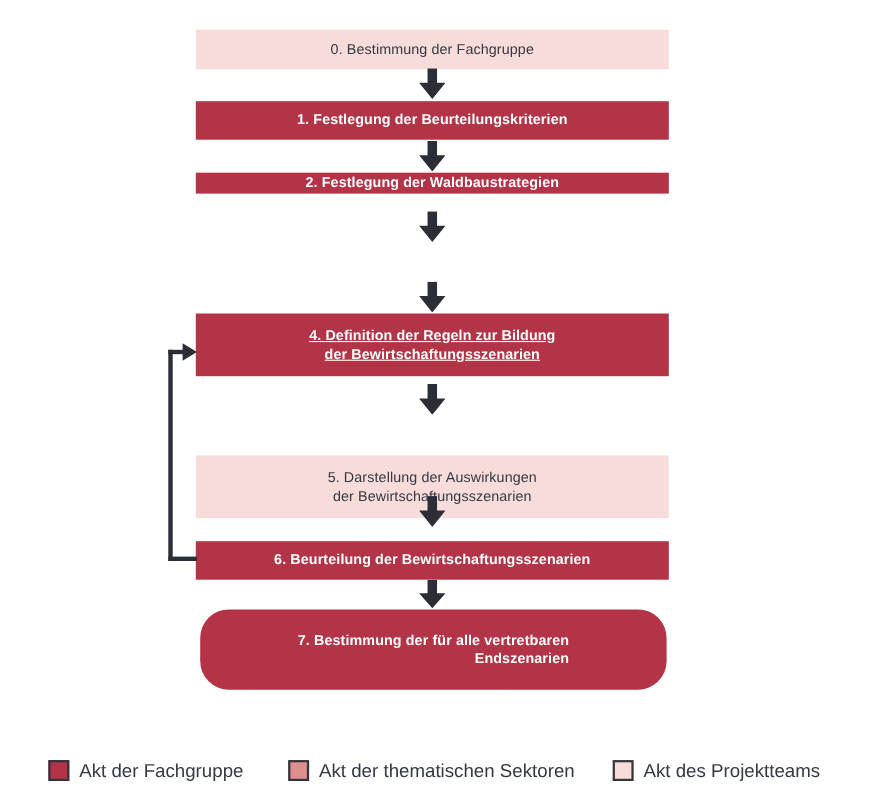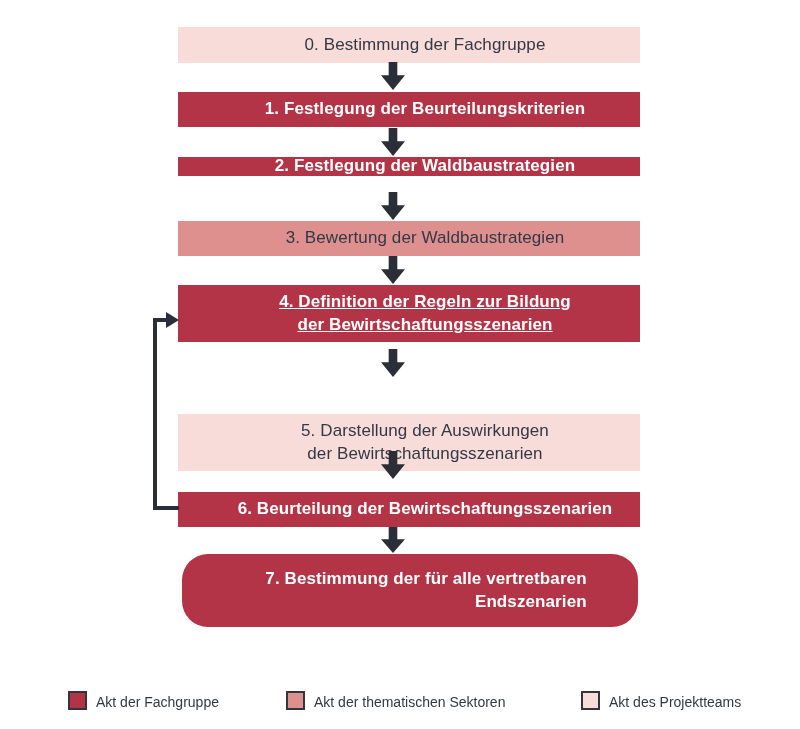--- a/index.html
+++ b/index.html
@@ -6,21 +6,21 @@
   .canvas {
     position:relative; width:800px; height:729px; background:#ffffff;
     font-family:"Liberation Sans","DejaVu Sans",sans-serif;
     overflow:hidden;
   }
   
   .step {
     position:absolute; left:178px; width:430px;
     display:flex; align-items:center; justify-content:center;
     text-align:center; white-space:pre-line;
-    font-size:17px; line-height:1.3; letter-spacing:0.1px;padding-left:32px;
+    font-size:13px; line-height:1.3; letter-spacing:0.1px;
   }
   .actor-fachgruppe  { background:#b23446; color:#ffffff; font-weight:bold; }
   .actor-sektoren    { background:#de908e; color:#333845; font-weight:normal; }
   .actor-projektteam { background:#f8dcd9; color:#333845; font-weight:normal; }
 
   .s0 { top:27px;  height:36px; }
   .s1 { top:92px;  height:35px; }
   .s2 { top:157px; height:19px; }
   .s3 { top:221px; height:35px; }
   .s4 { top:285px; height:57px;text-decoration:underline; }
@@ -47,22 +47,22 @@
   .fb-top    { left:153px; top:318px; width:15px; height:4px; }
   .fb-bottom { left:153px; top:506px; width:26px; height:4px; }
   .fb-head   {
     position:absolute; left:166px; top:312px; width:0; height:0;
     border-top:8px solid transparent; border-bottom:8px solid transparent;
     border-left:13px solid #2b2e37;
   }
 
   
   .legend-item {
-    position:absolute; top:691px; display:flex; align-items:flex-end;
-    font-size:14px; color:#333845;margin-left:24px;
+    position:absolute; top:691px; display:flex; align-items:flex-start;
+    font-size:17px; color:#333845;
   }
   .lg0 { left:44px; }
   .lg1 { left:262px; }
   .lg2 { left:557px; }
   .swatch {
     width:15px; height:15px; border:2px solid #33343d; margin-right:9px;
     flex:0 0 auto;
   }
 </style>
 </head>
@@ -72,21 +72,20 @@
 
   <div class="step s0 actor-projektteam">0. Bestimmung der Fachgruppe</div>
   <div class="block-arrow a0"></div>
 
   <div class="step s1 actor-fachgruppe">1. Festlegung der Beurteilungskriterien</div>
   <div class="block-arrow a1"></div>
 
   <div class="step s2 actor-fachgruppe">2. Festlegung der Waldbaustrategien</div>
   <div class="block-arrow a2"></div>
 
-  <div class="step s3 actor-sektoren">3. Bewertung der Waldbaustrategien</div>
   <div class="block-arrow a3"></div>
 
   <div class="step s4 actor-fachgruppe">4. Definition der Regeln zur Bildung
 der Bewirtschaftungsszenarien</div>
   <div class="block-arrow a4"></div>
 
   <div class="step s5 actor-projektteam">5. Darstellung der Auswirkungen
 der Bewirtschaftungsszenarien</div>
   <div class="block-arrow a5"></div>
 

